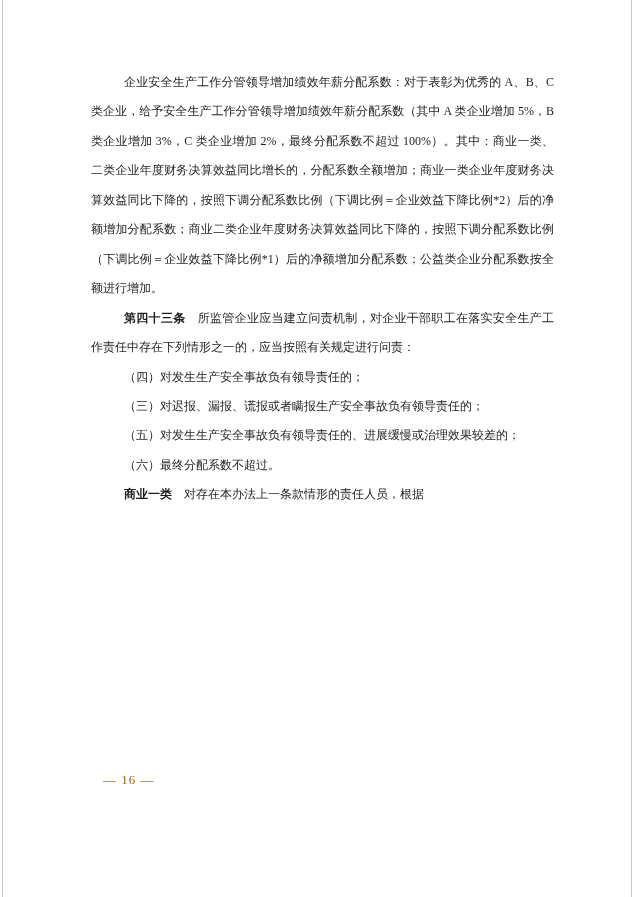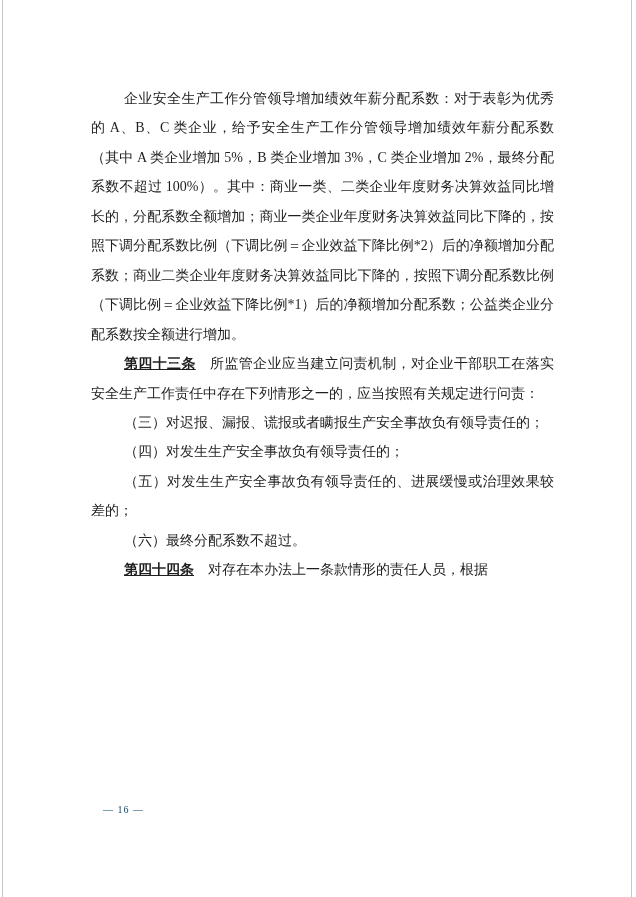--- a/index.html
+++ b/index.html
@@ -20,65 +20,64 @@
     top: 0;
     bottom: 0;
     width: 1px;
     background: #c6c6c6;
   }
   .edge-left  { left: 2px; }
   .edge-right { left: 631px; }
   .content {
     position: absolute;
     left: 91px;
-    top: 84px;
+    top: 68px;
     width: 463px;
     color: #1e1e1e;
-    font-size: 14px;
+    font-size: 12px;
     line-height: 29.45px;
     text-align: justify;
     text-justify: inter-ideograph;
   }
   .para {
     margin: 0;
     padding: 0;
     text-indent: 33px;
   }
   .lead {
     font-weight: bold;
-    text-decoration: underline;
   }
   .footer {
     position: absolute;
     left: 103px;
-    top: 804px;
-    font-size: 10px;
-    color: #0c4a6e;
+    top: 772px;
+    font-size: 13px;
+    color: #a16207;
     letter-spacing: 1px;
   }
 </style>
 </head>
 <body>
 
 <div class="page">
   <div class="edge edge-left"></div>
   <div class="edge edge-right"></div>
 
   <div class="content">
     <p class="para">企业安全生产工作分管领导增加绩效年薪分配系数：对于表彰为优秀的 A、B、C 类企业，给予安全生产工作分管领导增加绩效年薪分配系数（其中 A 类企业增加 5%，B 类企业增加 3%，C 类企业增加 2%，最终分配系数不超过 100%）。其中：商业一类、二类企业年度财务决算效益同比增长的，分配系数全额增加；商业一类企业年度财务决算效益同比下降的，按照下调分配系数比例（下调比例＝企业效益下降比例*2）后的净额增加分配系数；商业二类企业年度财务决算效益同比下降的，按照下调分配系数比例（下调比例＝企业效益下降比例*1）后的净额增加分配系数；公益类企业分配系数按全额进行增加。</p>
 
     <p class="para"><span class="lead">第四十三条</span><span>　所监管企业应当建立问责机制，对企业干部职工在落实安全生产工作责任中存在下列情形之一的，应当按照有关规定进行问责：</span></p>
 
 
 
+    <p class="para">（四）对发生生产安全事故负有领导责任的；</p>
+
     <p class="para">（三）对迟报、漏报、谎报或者瞒报生产安全事故负有领导责任的；</p>
-
-    <p class="para">（四）对发生生产安全事故负有领导责任的；</p>
 
     <p class="para">（五）对发生生产安全事故负有领导责任的、进展缓慢或治理效果较差的；</p>
 
     <p class="para">（六）最终分配系数不超过。</p>
 
-    <p class="para"><span class="lead">第四十四条</span><span>　对存在本办法上一条款情形的责任人员，根据</span></p>
+    <p class="para"><span class="lead">商业一类</span><span>　对存在本办法上一条款情形的责任人员，根据</span></p>
   </div>
 
   <div class="footer">— 16 —</div>
 </div>
 
 </body></html>

